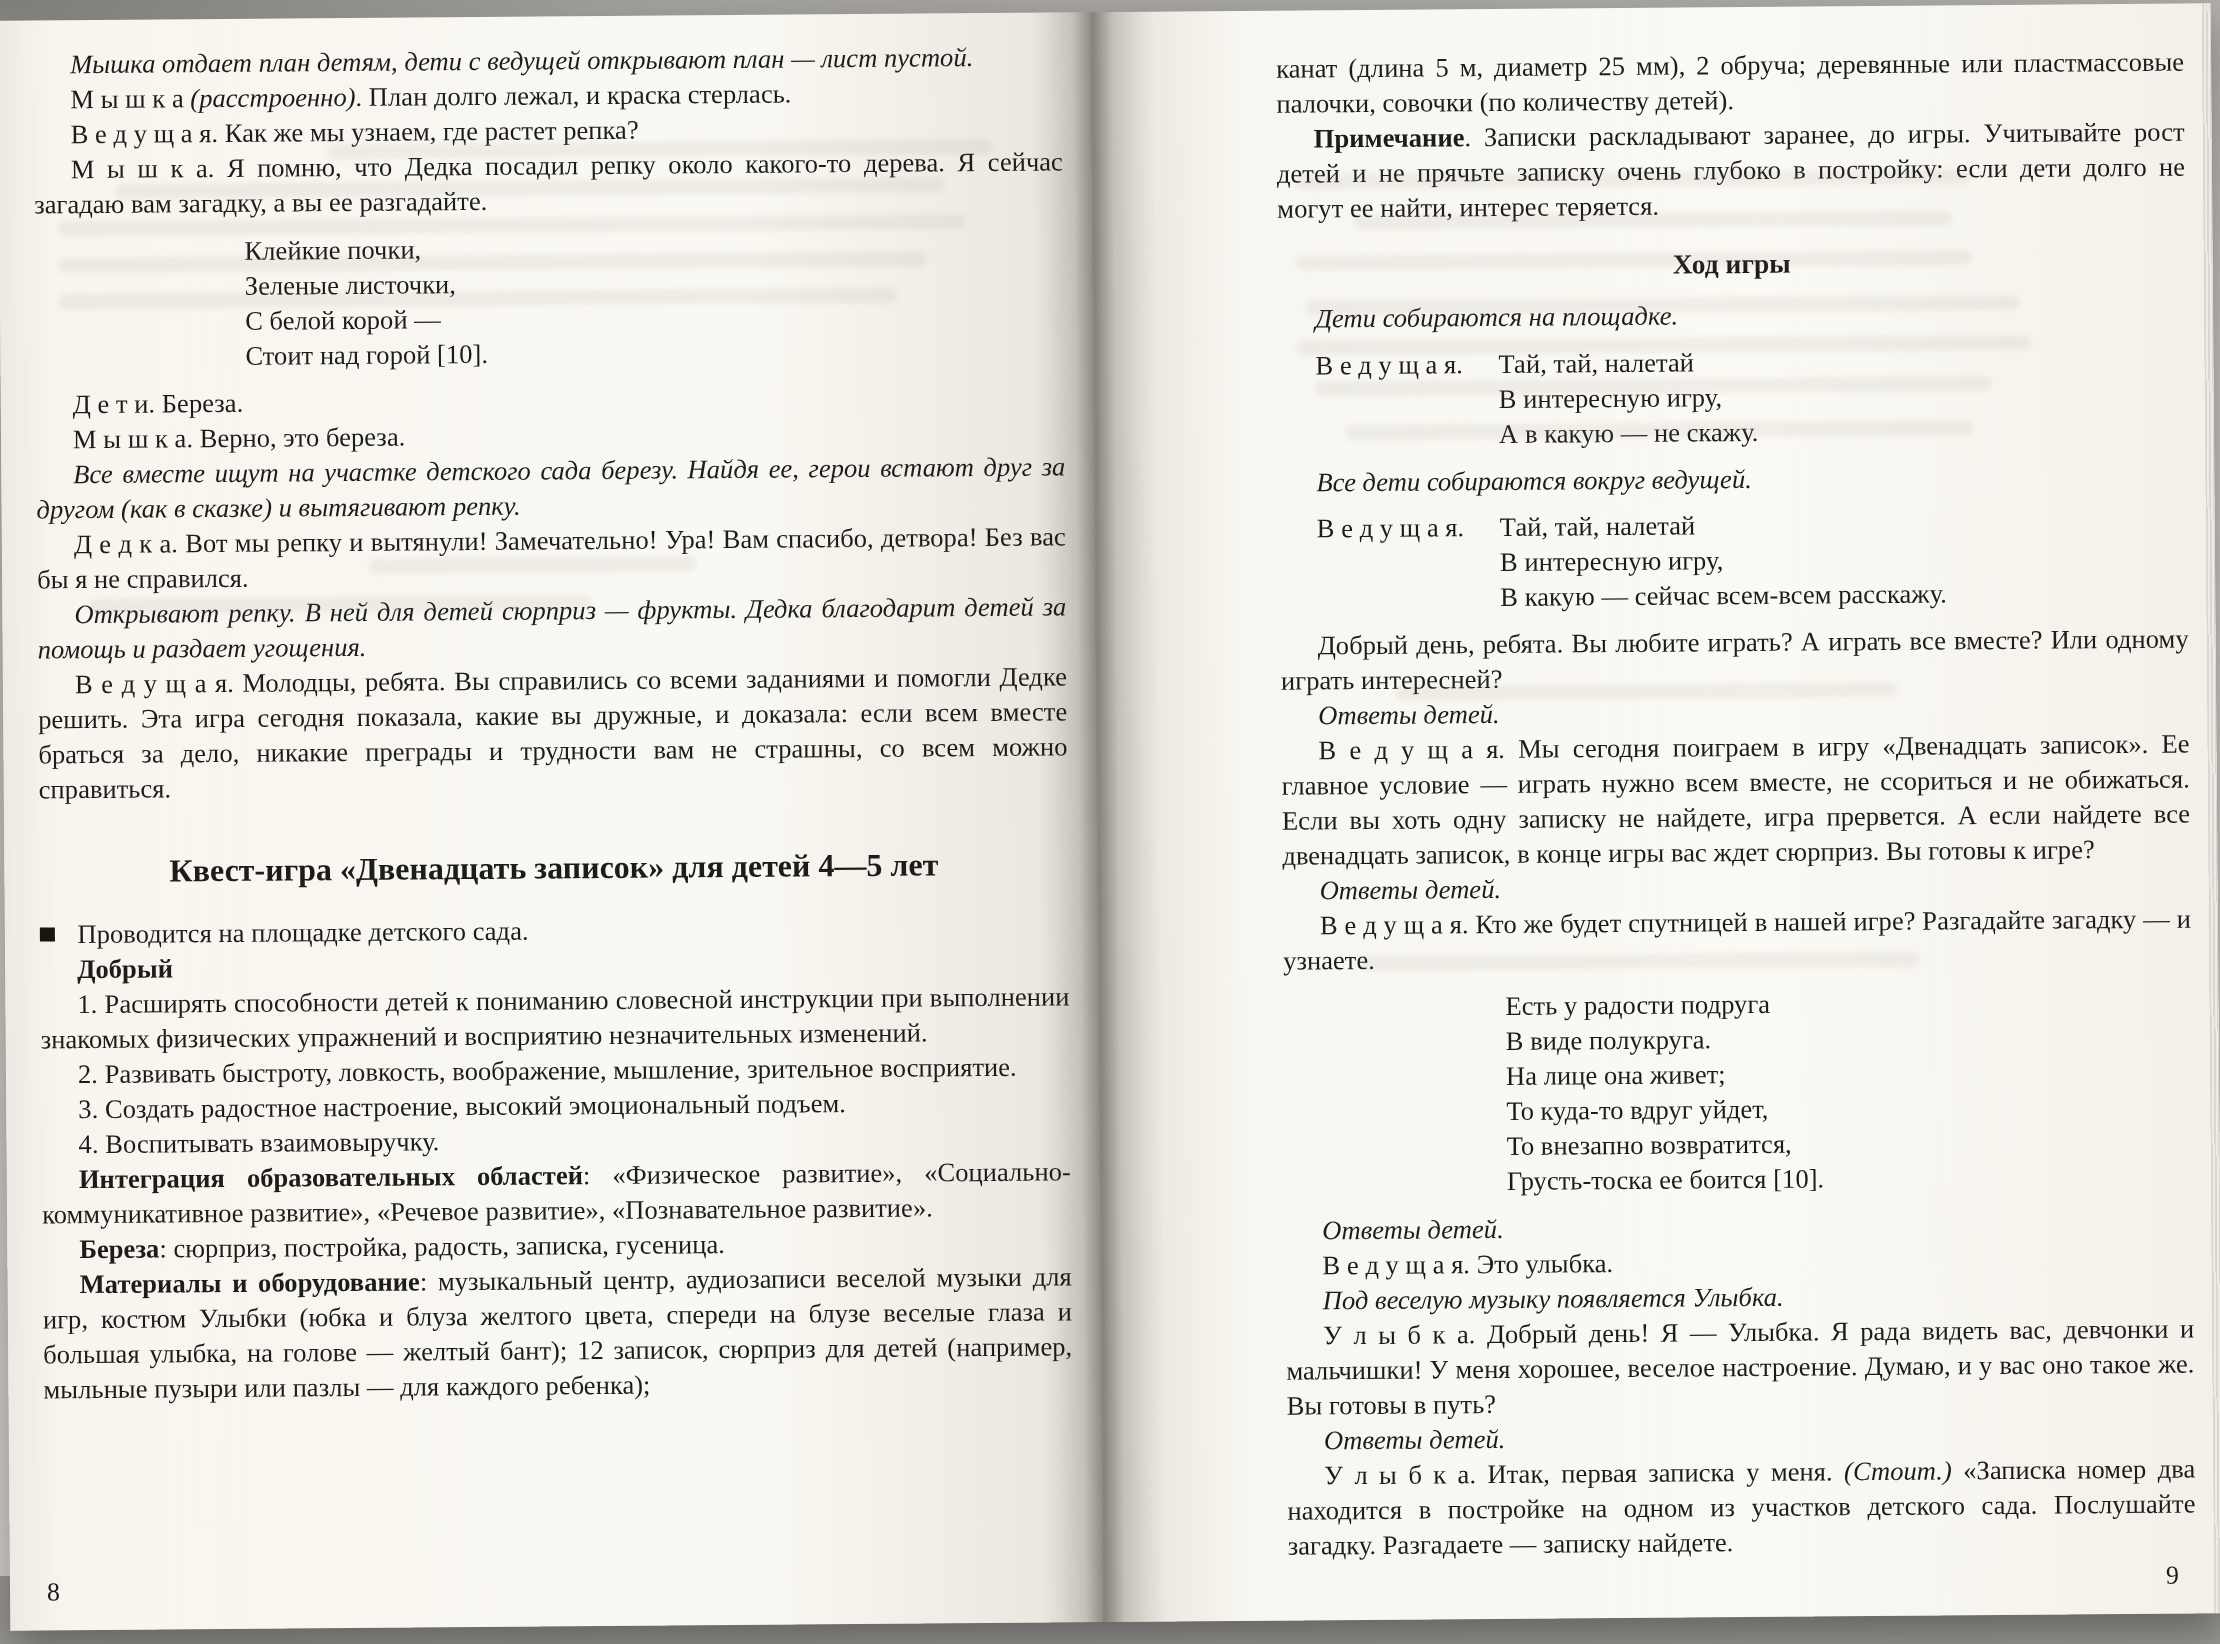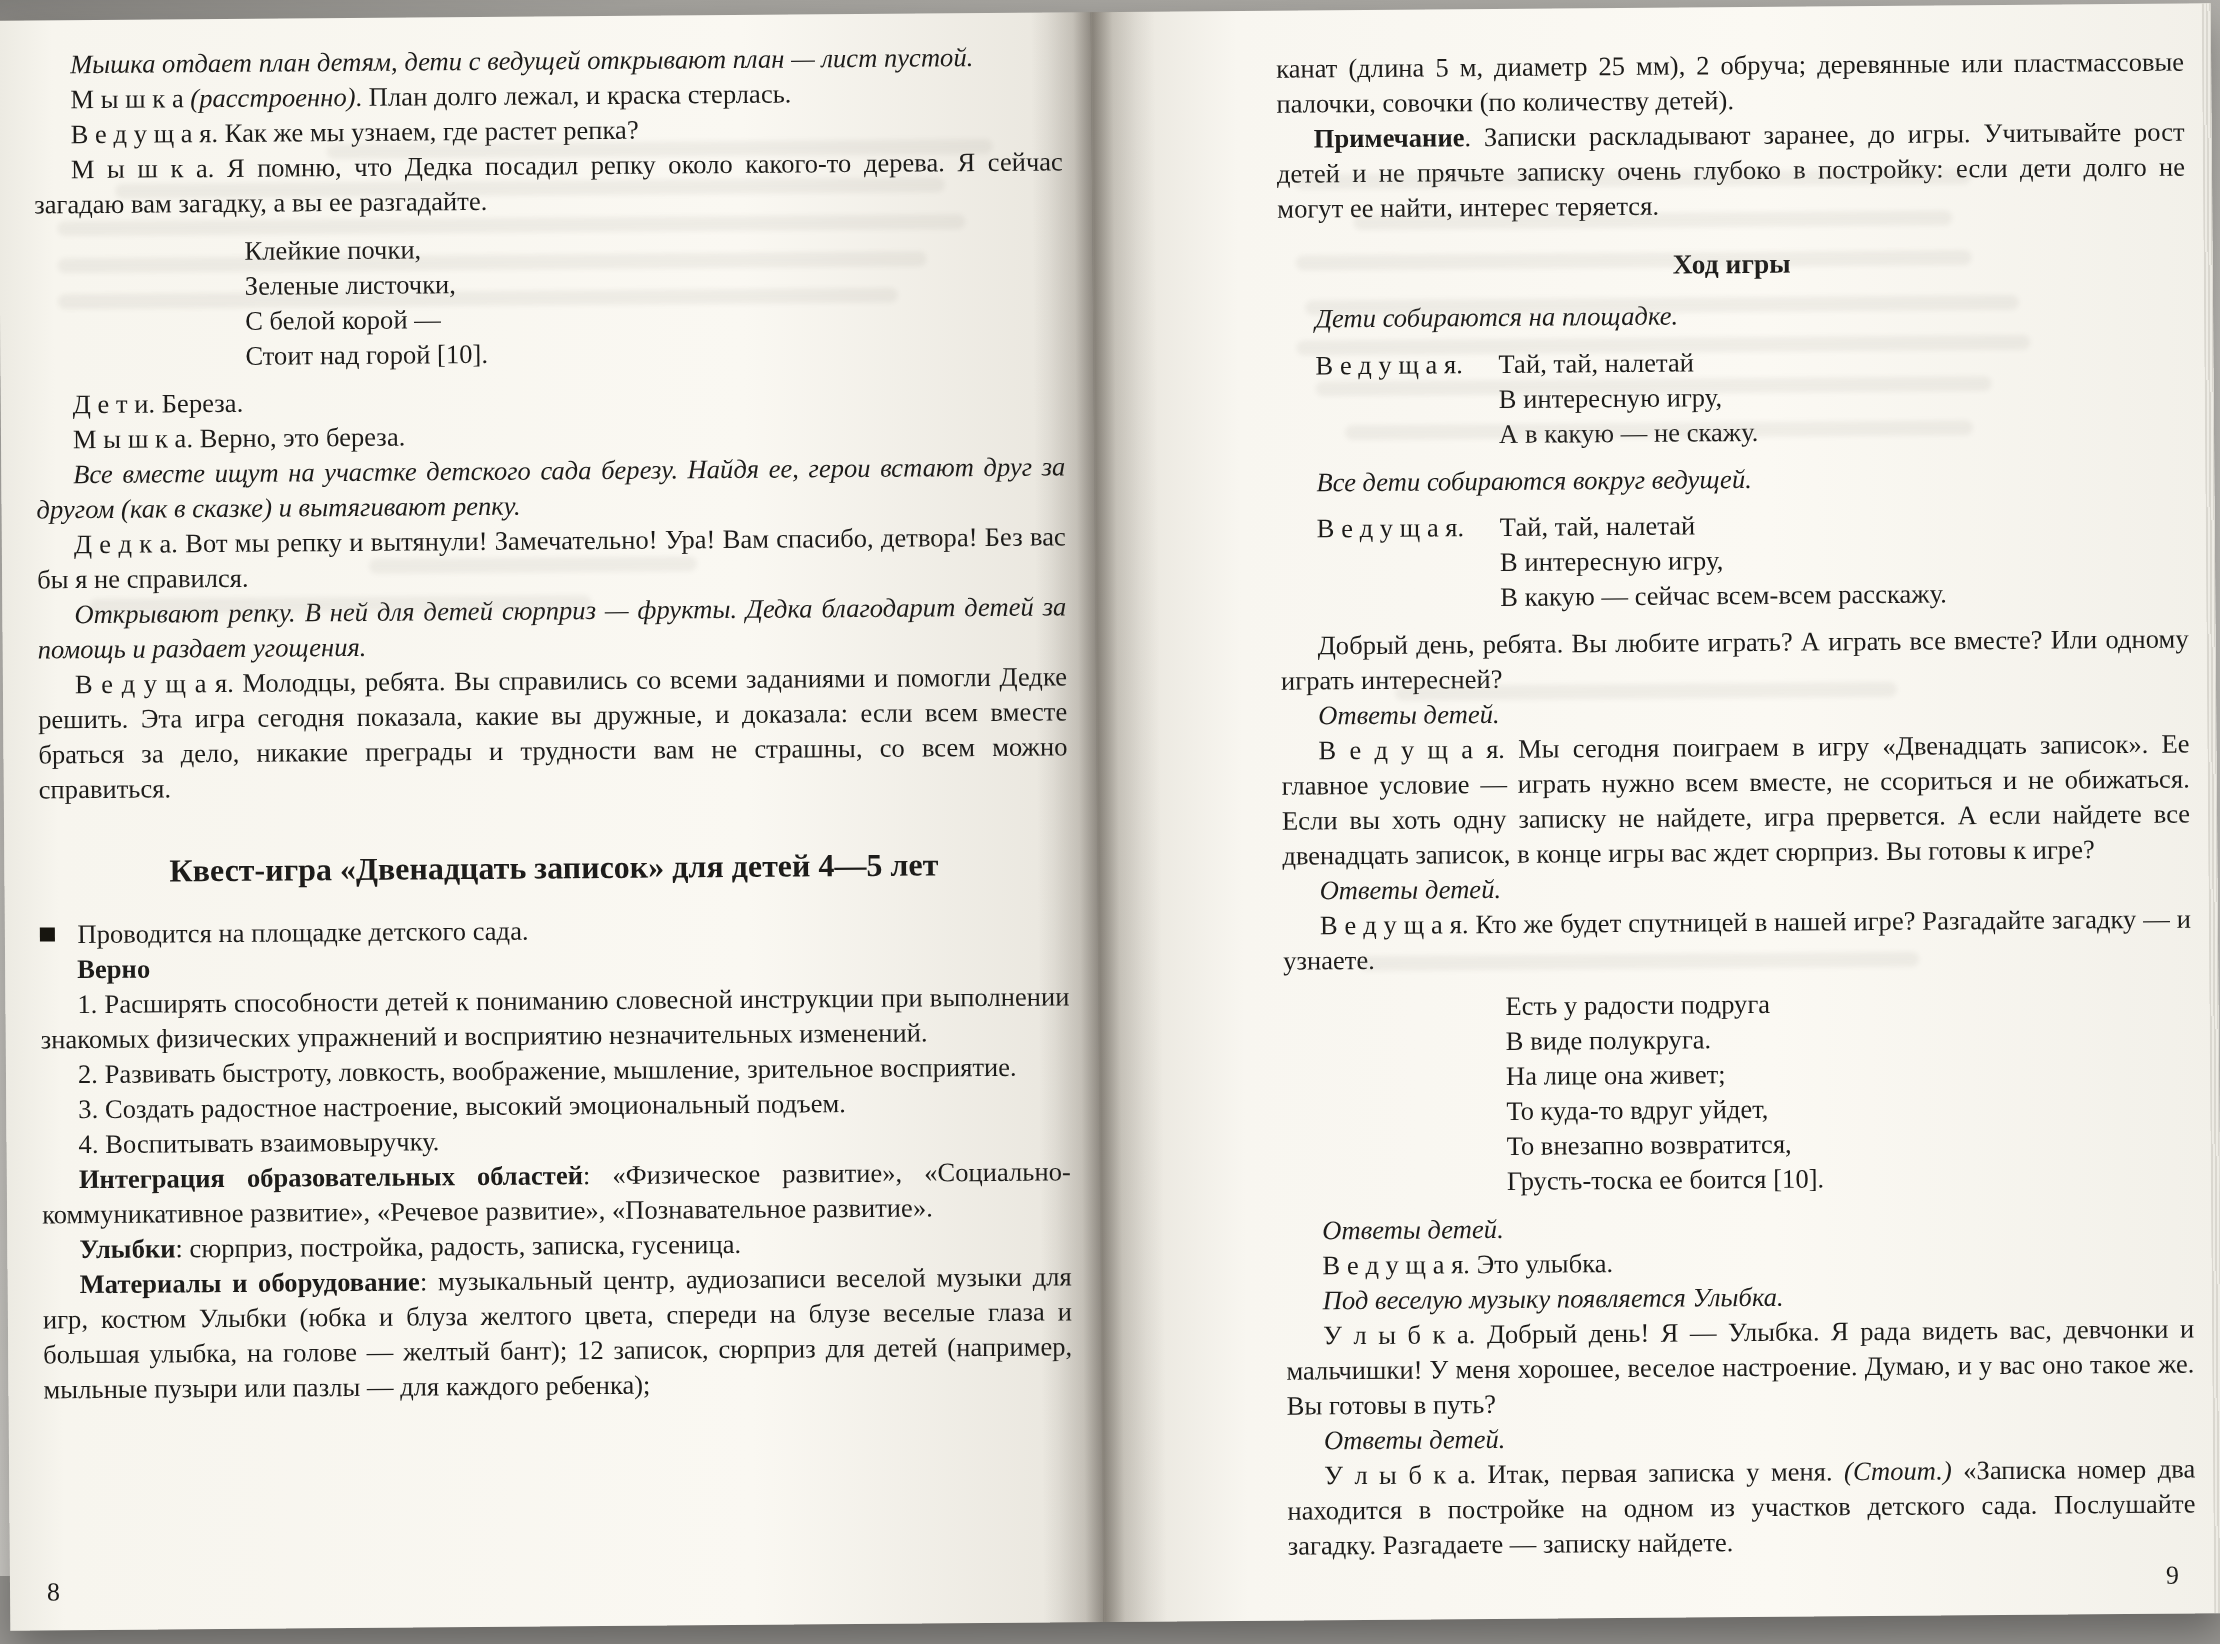--- a/index.html
+++ b/index.html
@@ -67,27 +67,27 @@
             <div class="verse-line">Стоит над горой [10].</div>
           </div>
           <div class="para"><span>Д е т и. Береза.</span></div>
           <div class="para"><span>М ы ш к а. Верно, это береза.</span></div>
           <div class="para"><span class="i">Все вместе ищут на участке детского сада березу. Найдя ее, герои встают друг за другом (как в сказке) и вытягивают репку.</span></div>
           <div class="para"><span>Д е д к а. Вот мы репку и вытянули! Замечательно! Ура! Вам спасибо, детвора! Без вас бы я не справился.</span></div>
           <div class="para"><span class="i">Открывают репку. В ней для детей сюрприз — фрукты. Дедка благодарит детей за помощь и раздает угощения.</span></div>
           <div class="para"><span>В е д у щ а я. Молодцы, ребята. Вы справились со всеми заданиями и помогли Дедке решить. Эта игра сегодня показала, какие вы дружные, и доказала: если всем вместе браться за дело, никакие преграды и трудности вам не страшны, со всем можно справиться.</span></div>
           <div class="section-heading">Квест-игра «Двенадцать записок» для детей 4—5 лет</div>
           <div class="para bullet"><span class="bullet-marker"></span><span>Проводится на площадке детского сада.</span></div>
-          <div class="para"><span class="b">Верно</span></div>
+          <div class="para"><span class="b">Добрый</span></div>
           <div class="para"><span>1. Расширять способности детей к пониманию словесной инструкции при выполнении знакомых физических упражнений и восприятию незначительных изменений.</span></div>
           <div class="para"><span>2. Развивать быстроту, ловкость, воображение, мышление, зрительное восприятие.</span></div>
           <div class="para"><span>3. Создать радостное настроение, высокий эмоциональный подъем.</span></div>
           <div class="para"><span>4. Воспитывать взаимовыручку.</span></div>
           <div class="para"><span class="b">Интеграция образовательных областей</span><span>: «Физическое развитие», «Социально-коммуникативное развитие», «Речевое развитие», «Познавательное развитие».</span></div>
-          <div class="para"><span class="b">Улыбки</span><span>: сюрприз, постройка, радость, записка, гусеница.</span></div>
+          <div class="para"><span class="b">Береза</span><span>: сюрприз, постройка, радость, записка, гусеница.</span></div>
           <div class="para"><span class="b">Материалы и оборудование</span><span>: музыкальный центр, аудиозаписи веселой музыки для игр, костюм Улыбки (юбка и блуза желтого цвета, спереди на блузе веселые глаза и большая улыбка, на голове — желтый бант); 12 записок, сюрприз для детей (например, мыльные пузыри или пазлы — для каждого ребенка);</span></div>
         </div>
       <div class="page-number">8</div>
     </div>
 
     <div class="page right">
       <div class="bleed" style="top:164px;left:203px;width:676px;"></div>
       <div class="bleed" style="top:205px;left:261px;width:599px;"></div>
       <div class="bleed" style="top:245px;left:203px;width:676px;"></div>
       <div class="bleed" style="top:290px;left:212px;width:714px;"></div>

